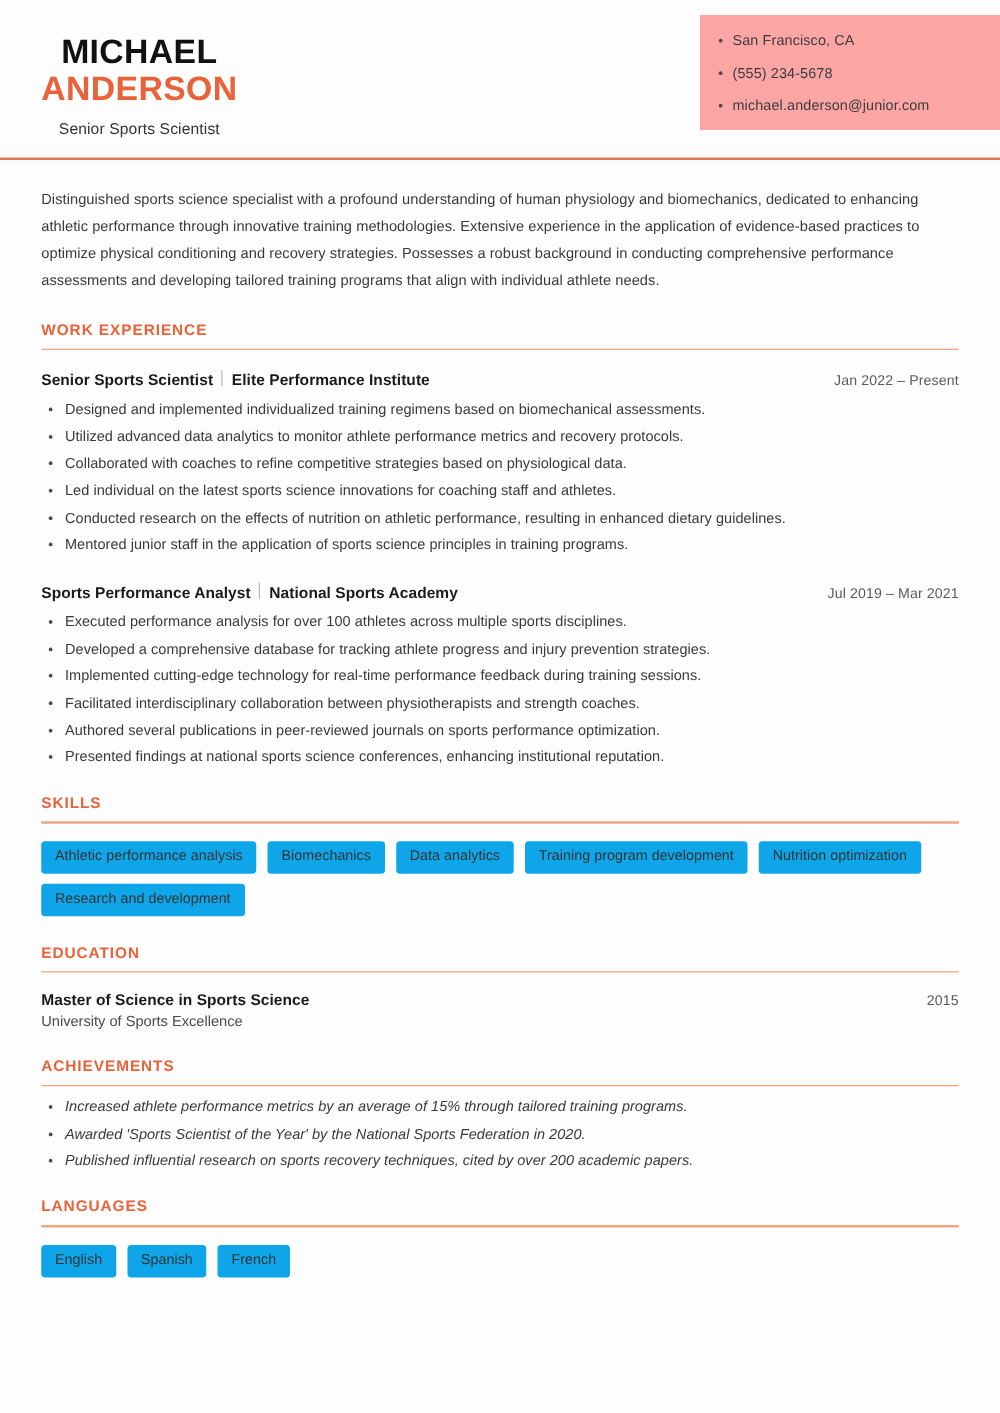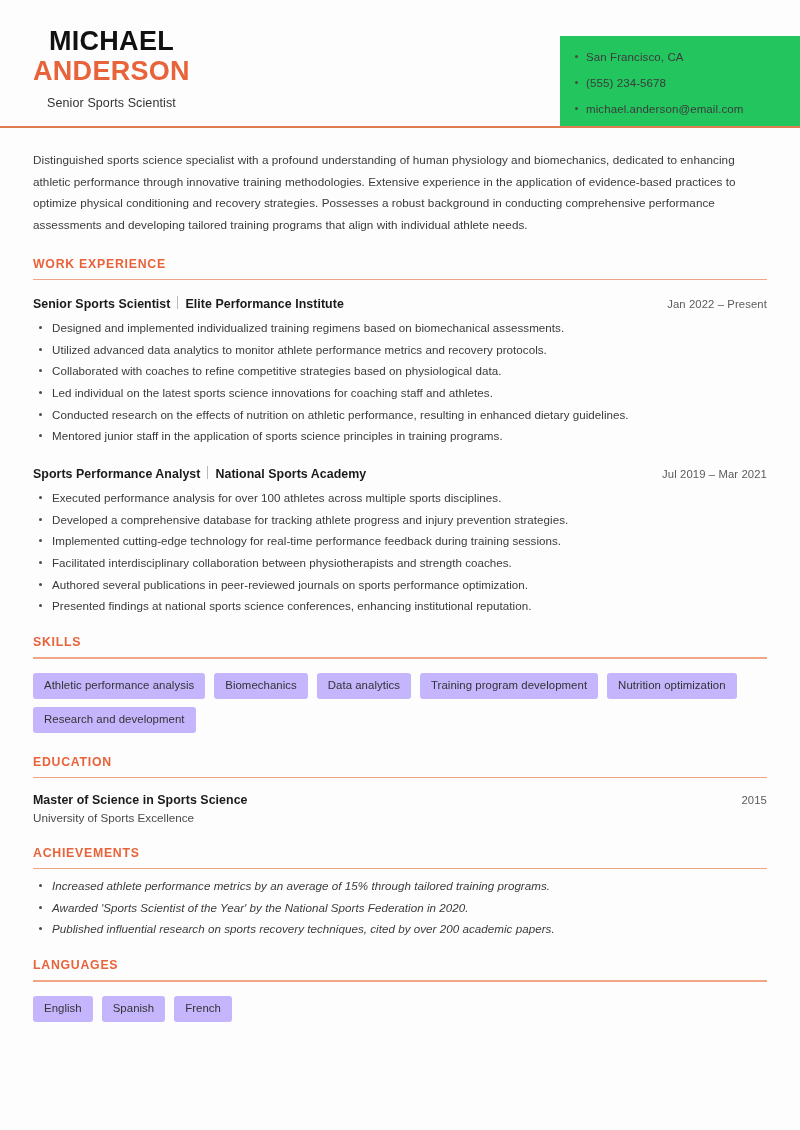--- a/index.html
+++ b/index.html
@@ -22,24 +22,24 @@
   }
 
   
   .header {
     position: relative;
     height: 128px;
     background: #fdfdfd;
   }
   .contact-box {
     position: absolute;
-    top: 36px;
+    top: 12px;
     right: 0;
     width: 240px;
-    background: #22c55e;
+    background: #fca5a5;
     padding: 14px 0 14px 0;
     box-sizing: border-box;
     height: 92px;
   }
   .contact-list {
     list-style: none;
     margin: 0;
     padding: 0 0 0 26px;
   }
   .contact-list li {
@@ -187,21 +187,21 @@
   }
 
   
   .chips {
     display: flex;
     flex-wrap: wrap;
     gap: 8px 9px;
     margin-top: 14px;
   }
   .chip {
-    background: #c4b5fd;
+    background: #0ea5e9;
     border-radius: 3px;
     padding: 6.5px 11px;
     font-size: 11.4px;
     color: #333333;
     line-height: 13px;
     letter-spacing: 0.05px;
   }
 
   .achv-list { margin-top: 17px; font-style: italic; }
   .lang-section { margin-top: 22px; }
@@ -218,21 +218,21 @@
         <li>
           <span class="dot"></span>
           <span>San Francisco, CA</span>
         </li>
         <li>
           <span class="dot"></span>
           <span>(555) 234-5678</span>
         </li>
         <li>
           <span class="dot"></span>
-          <span>michael.anderson@email.com</span>
+          <span>michael.anderson@junior.com</span>
         </li>
       </ul>
     </div>
 
     <div class="name-block">
       <div class="name-first">MICHAEL</div>
       <div class="name-last">ANDERSON</div>
       <div class="job-subtitle">Senior Sports Scientist</div>
     </div>
 

